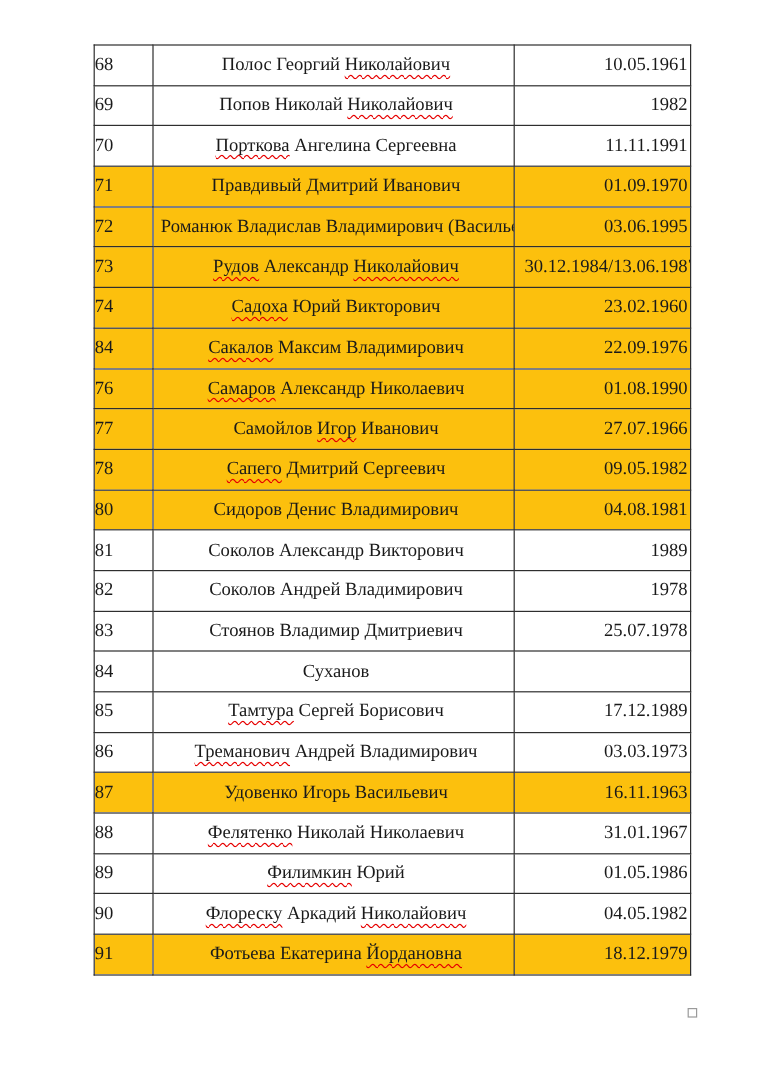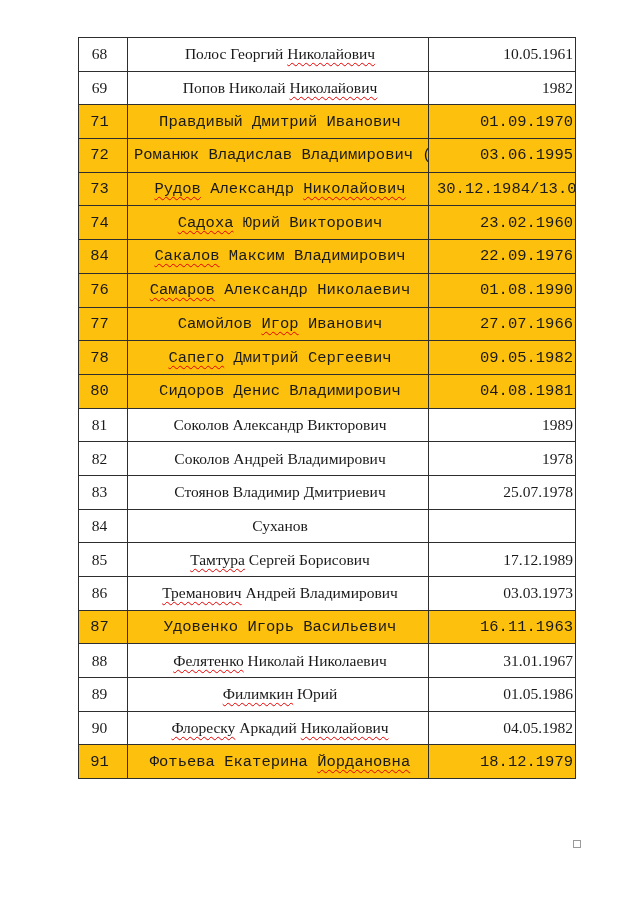--- a/index.html
+++ b/index.html
@@ -34,24 +34,24 @@
   table.people-table td {
     border: 1px solid #2e2e2e;
     height: 32.7px;
     font-size: 15.5px;
     color: #1a1a1a;
     vertical-align: middle;
     overflow: hidden;
     white-space: nowrap;
     background: #ffffff;
   }
-  td.td-num  { text-align: center; padding: 0 7px 0 0; }
+  td.td-num  { text-align: left; padding: 0 7px 0 0; }
   td.td-name { text-align: center;  padding: 0 2px 0 6px; }
   td.td-date { text-align: right;  padding: 0 2px 0 8px; }
-  tr.highlighted td { background: var(--hl, #fcc00d); font-family: Liberation Mono, monospace; }
+  tr.highlighted td { background: var(--hl, #fcc00d); }
   .misspelled {
     text-decoration-line: underline;
     text-decoration-style: wavy;
     text-decoration-color: var(--squiggle, #e60000);
     text-decoration-thickness: 1px;
     text-underline-offset: 3px;
     text-decoration-skip-ink: none;
   }
   .resize-handle {
     position: absolute;
@@ -76,20 +76,25 @@
     <tbody id="table-body">
         <tr>
     <td class="td-num">68</td>
     <td class="td-name">Полос Георгий <span class="misspelled">Николайович</span></td>
     <td class="td-date">10.05.1961</td>
   </tr>
         <tr>
     <td class="td-num">69</td>
     <td class="td-name">Попов Николай <span class="misspelled">Николайович</span></td>
     <td class="td-date">1982</td>
+  </tr>
+        <tr>
+    <td class="td-num">70</td>
+    <td class="td-name"><span class="misspelled">Порткова</span> Ангелина Сергеевна</td>
+    <td class="td-date">11.11.1991</td>
   </tr>
         <tr class="highlighted">
     <td class="td-num">71</td>
     <td class="td-name">Правдивый Дмитрий Иванович</td>
     <td class="td-date">01.09.1970</td>
   </tr>
         <tr class="highlighted">
     <td class="td-num">72</td>
     <td class="td-name">Романюк Владислав Владимирович (Васильевич)</td>
     <td class="td-date">03.06.1995</td>

